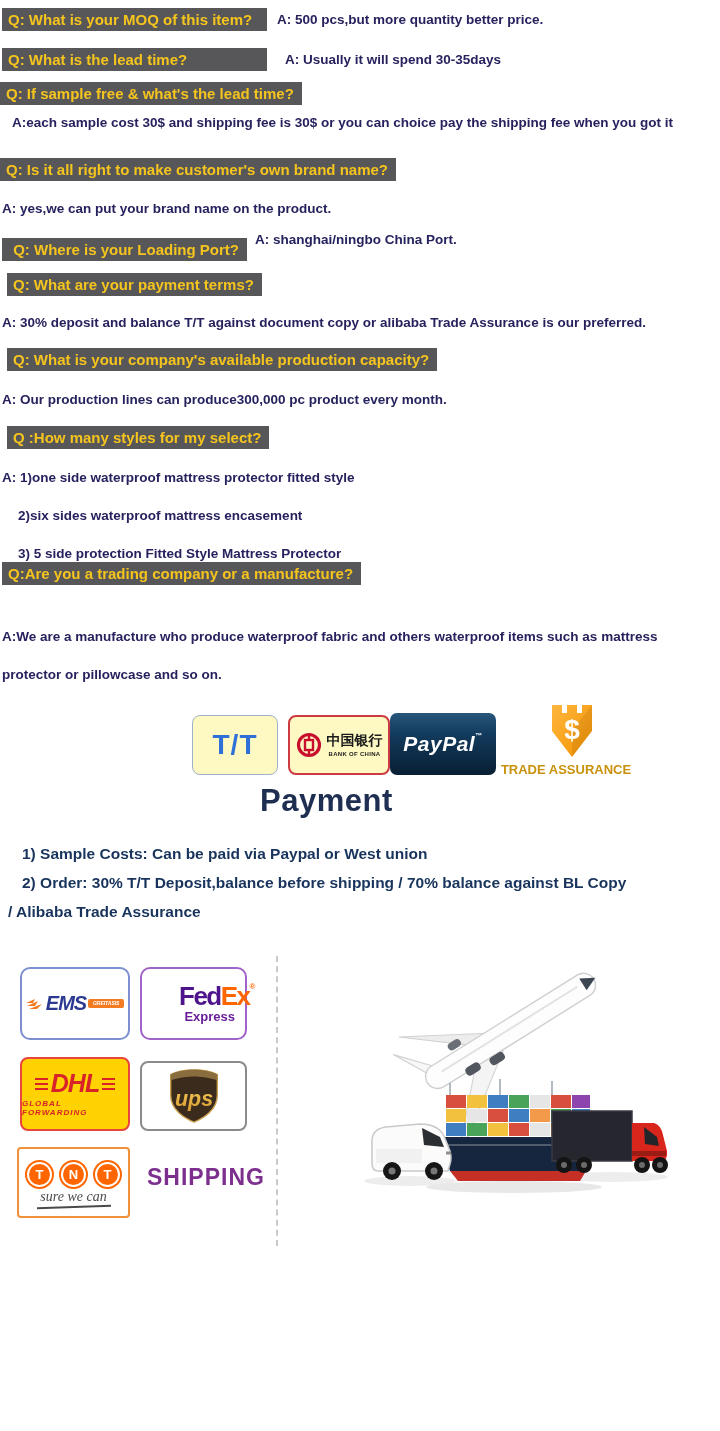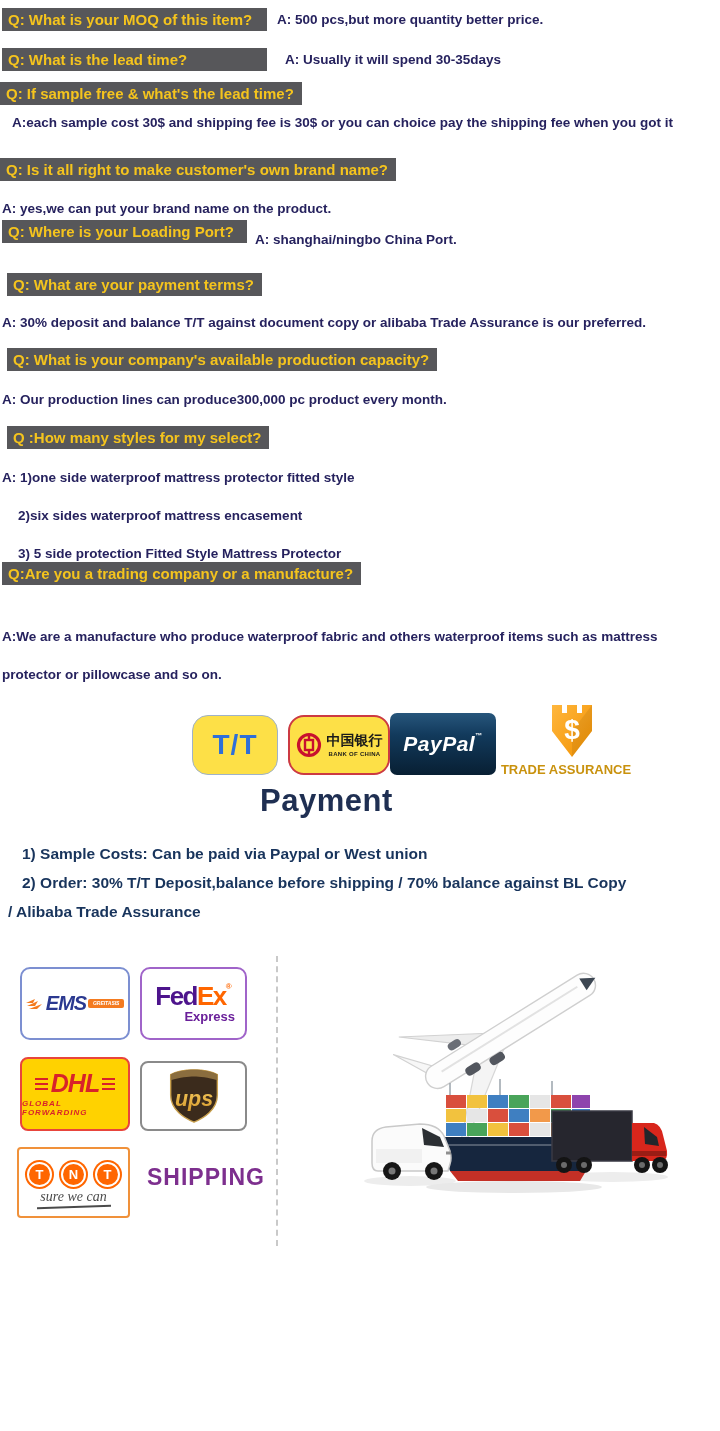--- a/index.html
+++ b/index.html
@@ -9,30 +9,30 @@
   
   .qbar{position:absolute;height:23px;line-height:23px;background:#57575a;
         color:#f5c41d;font-weight:bold;font-size:15px;padding:0 8px 0 6px;
         width:max-content;white-space:nowrap;box-sizing:border-box;}
   .ans{position:absolute;color:#26225e;font-weight:bold;font-size:13.5px;
        line-height:23px;white-space:nowrap;}
   .qb1{left:2px;top:8px;min-width:265px;}   .an1{left:277px;top:8px;}
   .qb2{left:2px;top:48px;min-width:265px;}  .an2{left:285px;top:48px;}
   .qb3{left:0px;top:82px;min-width:283px;}  .an3{left:2px;top:111px;margin-left:10px;}
   .qb4{left:0px;top:158px;min-width:373px;} .an4{left:2px;top:197px;}
-  .qb5{left:2px;top:220px;min-width:245px;} .an5{left:255px;top:228px;}
+  .qb5{left:2px;top:238px;min-width:245px;text-align:right;} .an5{left:255px;top:228px;}
   .qb6{left:7px;top:273px;min-width:230px;} .an6{left:2px;top:311px;}
   .qb7{left:7px;top:348px;min-width:413px;} .an7{left:2px;top:388px;}
   .qb8{left:7px;top:426px;min-width:246px;}
   .an8a{left:2px;top:466px;} .an8b{left:18px;top:504px;} .an8c{left:18px;top:542px;}
   .qb9{left:2px;top:562px;min-width:348px;}
   .an9{left:2px;top:618px;width:714px;white-space:normal;line-height:38px;}
 
   
-  .card{position:absolute;box-sizing:border-box;border-radius:16px;background:#fde047;}
+  .card{position:absolute;box-sizing:border-box;border-radius:8px;background:#fef9c3;}
   .tt-card{left:192px;top:715px;width:86px;height:60px;border:1px solid #9fb2c9;
            display:flex;align-items:center;justify-content:center;}
   .tt-text{color:#2e6fd8;font-size:28px;font-weight:bold;letter-spacing:1px;}
   .boc-card{left:288px;top:715px;width:102px;height:60px;border:2px solid #cc3a42;
             display:flex;align-items:center;justify-content:center;gap:5px;}
   .boc-right{display:flex;flex-direction:column;align-items:center;line-height:1;}
   .boc-cn{font-family:"Liberation Serif",serif;font-weight:bold;font-size:14px;color:#1a1a1a;}
   .boc-en{font-size:6px;font-weight:bold;color:#1a1a1a;margin-top:3px;letter-spacing:.3px;}
   .pp-card{left:390px;top:713px;width:106px;height:62px;border-radius:7px;
            background:linear-gradient(180deg,#27567c 0%,#123a5c 35%,#081f33 100%);
@@ -49,21 +49,21 @@
 
   
   .ship-card{position:absolute;box-sizing:border-box;border-radius:10px;background:#fff;}
   .ems-card{left:20px;top:967px;width:110px;height:73px;border:2px solid #7c8fd1;
             display:flex;align-items:center;justify-content:center;gap:2px;}
   .ems-text{color:#2b3990;font-size:20px;font-weight:bold;font-style:italic;letter-spacing:-1px;}
   .ems-bar{width:36px;height:9px;background:#f47b20;border-radius:2px;color:#fff;
            font-size:5px;font-weight:bold;line-height:9px;text-align:center;overflow:hidden;
            font-style:italic;}
   .fedex-card{left:140px;top:967px;width:107px;height:73px;border:2px solid #a064c9;
-              display:flex;flex-direction:column;align-items:center;justify-content:center;}
+              display:flex;flex-direction:column;justify-content:center;padding-left:37px;}
   .fedex-main{font-size:26px;font-weight:bold;letter-spacing:-1.5px;line-height:1;}
   .fx-fed{color:#4d148c;} .fx-ex{color:#ff6600;}
   .fx-reg{color:#ff6600;font-size:8px;vertical-align:top;letter-spacing:0;}
   .fedex-express{align-self:flex-end;margin-right:10px;color:#6a1f9a;font-size:13px;
                  font-weight:bold;line-height:1.2;}
   .dhl-card{left:20px;top:1057px;width:110px;height:74px;border:2px solid #e8453c;
             background:#ffd200;border-radius:8px;display:flex;flex-direction:column;
             align-items:center;justify-content:center;}
   .dhl-row{display:flex;align-items:center;gap:3px;}
   .dhl-stripe{width:13px;height:12px;

